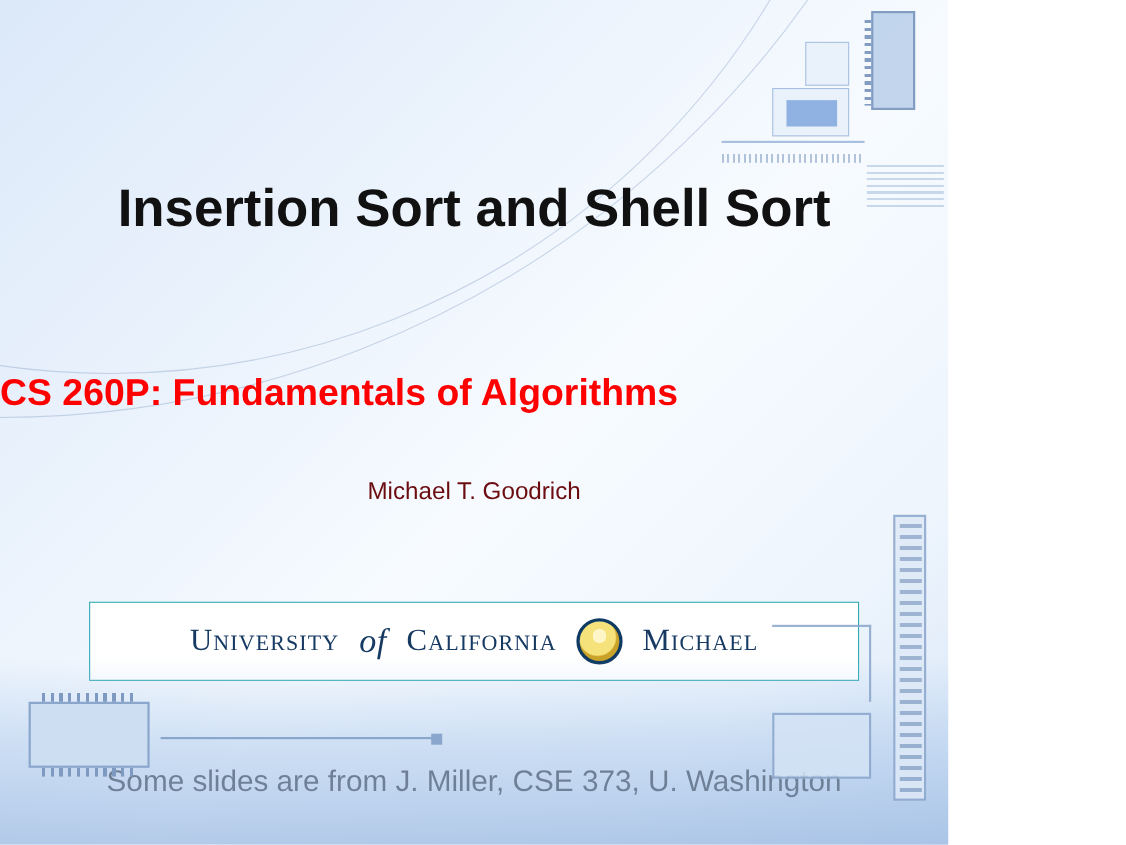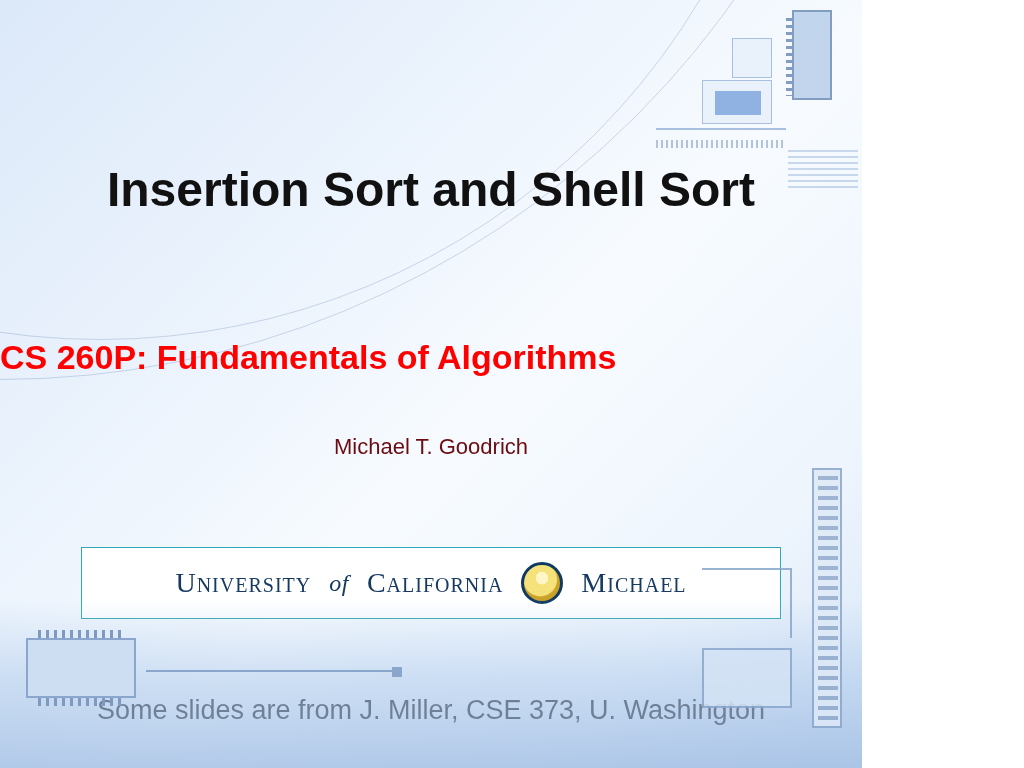--- a/index.html
+++ b/index.html
@@ -47,21 +47,21 @@
   .title { position:absolute; top:162px; left:0; right:0; text-align:center;
     font-size:48px; font-weight:bold; color:#111; }
   .subtitle { position:absolute; top:335px; left:0; right:0; text-align:left;
     font-size:34px; font-weight:bold; color:#ff0000; line-height:1.35; }
   .author { position:absolute; top:434px; left:0; right:0; text-align:center;
     font-size:22px; font-weight:500; color:#6a0c10; }
   .banner { position:absolute; top:510px; left:50%; transform:translateX(-50%);
     width:700px; height:72px; background:#fff; border:1px solid #2fa9b5;
     display:flex; align-items:center; justify-content:center; gap:18px;
     font-family: Georgia, 'Times New Roman', serif; color:#173a63; font-size:28px; letter-spacing:.5px;margin-top:37px; }
-  .banner .of { font-style:italic; font-variant: normal; font-size:24px; }
+  .banner .of { font-style:italic; font-variant: normal; font-size:31px; }
   .banner .sc { font-variant: small-caps; letter-spacing:1px; }
   .seal { width:42px; height:42px; border-radius:50%;
     background: radial-gradient(circle at 45% 40%, #f6e27a 0 55%, #c9a227 60% 100%);
     border:3px solid #0f3b63; position:relative; flex:0 0 auto; }
   .seal::after { content:""; position:absolute; inset:6px; border-radius:50%;
     background: radial-gradient(circle at 50% 30%, #fff6c8 0 30%, transparent 31%); }
   .credit { position:absolute; bottom:42px; left:0; right:0; text-align:center;
     font-size:27px; color:#1a1a1a; }
 </style>
 </head>

